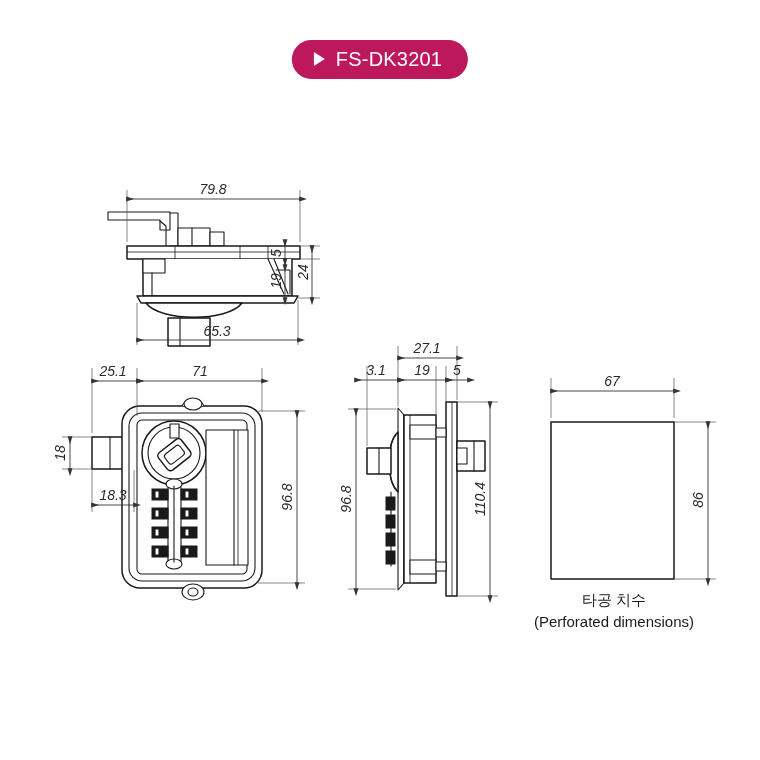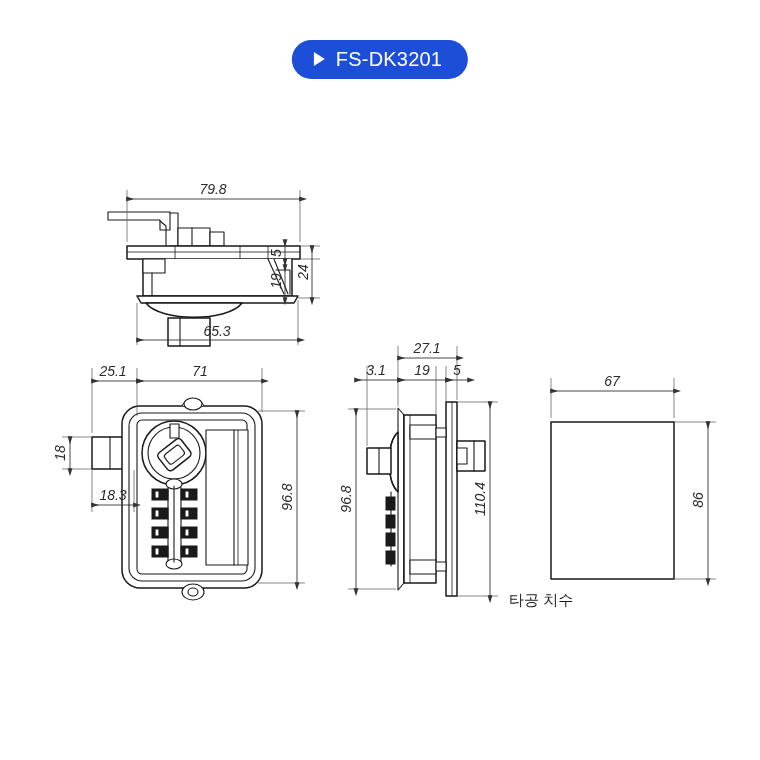--- a/index.html
+++ b/index.html
@@ -19,21 +19,21 @@
 
   
   #title-badge {
     position: absolute;
     left: 50%;
     top: 40px;
     transform: translateX(-50%);
     display: flex;
     align-items: center;
     gap: 11px;
-    background: #1d4ed8;
+    background: #be185d;
     color: #ffffff;
     border-radius: 20px;
     padding: 9px 26px 10px 22px;
     font-size: 20px;
     line-height: 1;
     letter-spacing: 0.2px;
     white-space: nowrap;
   }
   #title-badge .tri {
     width: 0;
@@ -57,20 +57,21 @@
     width: 760px;
     height: 760px;
   }
 
   
   #perf-caption {
     position: absolute;
     left: 509px;
     top: 589px;
     width: 210px;
+    text-align: center;
     color: #1a1a1a;
     font-size: 15px;
     line-height: 1.45;
   }
   #perf-caption .ko { display: block; }
   #perf-caption .en { display: block; }
 </style>
 </head>
 <body>
 
@@ -351,13 +352,14 @@
       <line class="ext" x1="674" y1="579" x2="716" y2="579"></line>
       <line class="dim" x1="708" y1="422" x2="708" y2="579" marker-start="url(#arrL)" marker-end="url(#arrR)"></line>
       <text class="dtx" x="703" y="500" text-anchor="middle" transform="rotate(-90 703 500)">86</text>
     </g>
   </g>
 </svg>
 </div>
 
 <div id="perf-caption">
   <span class="ko">타공 치수</span>
+  <span class="en">(Perforated dimensions)</span>
 </div>
 
 </body></html>

